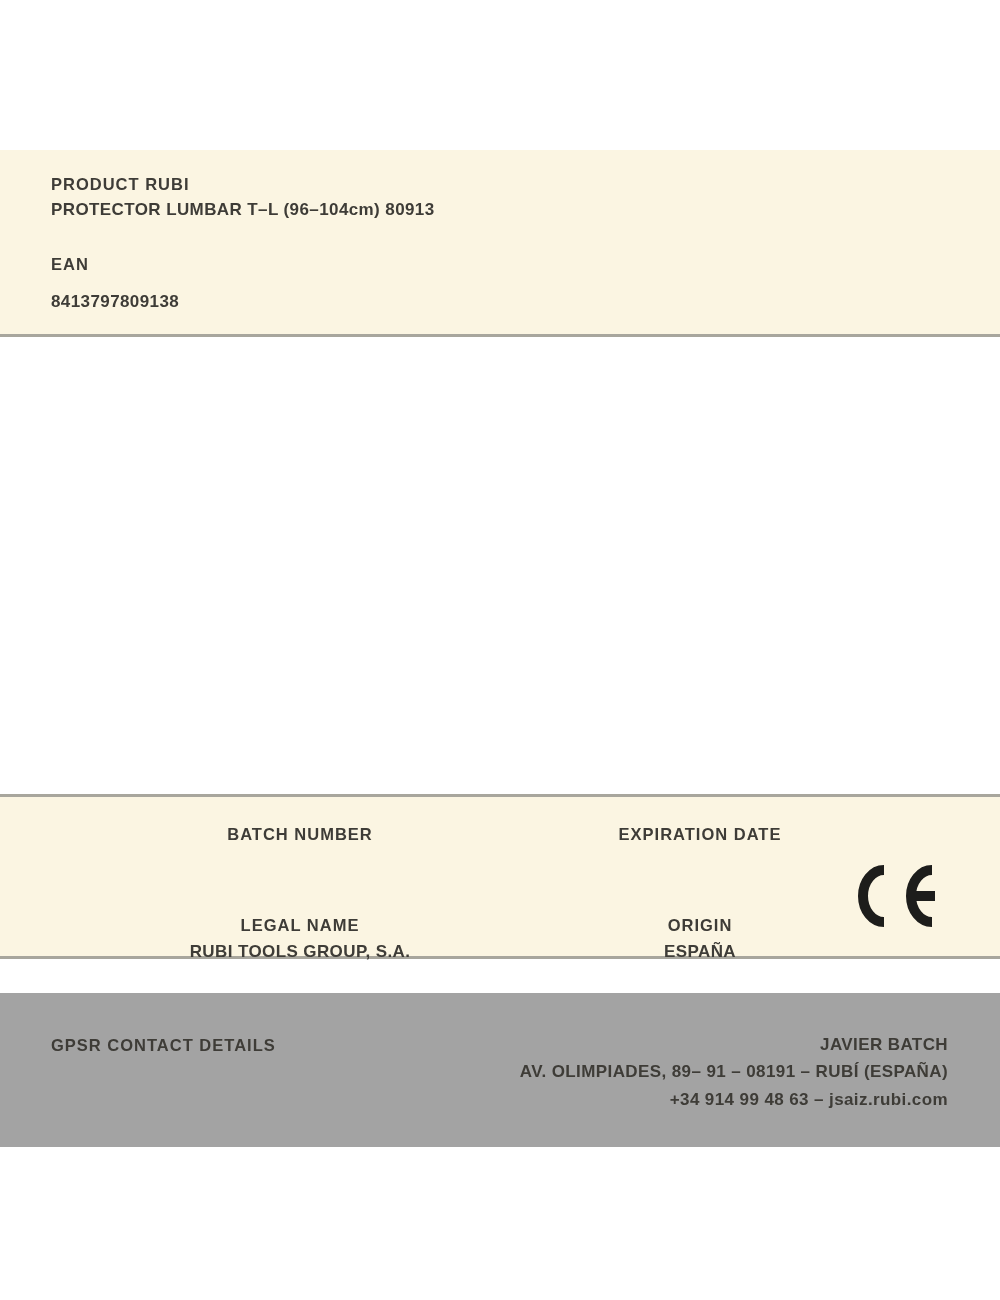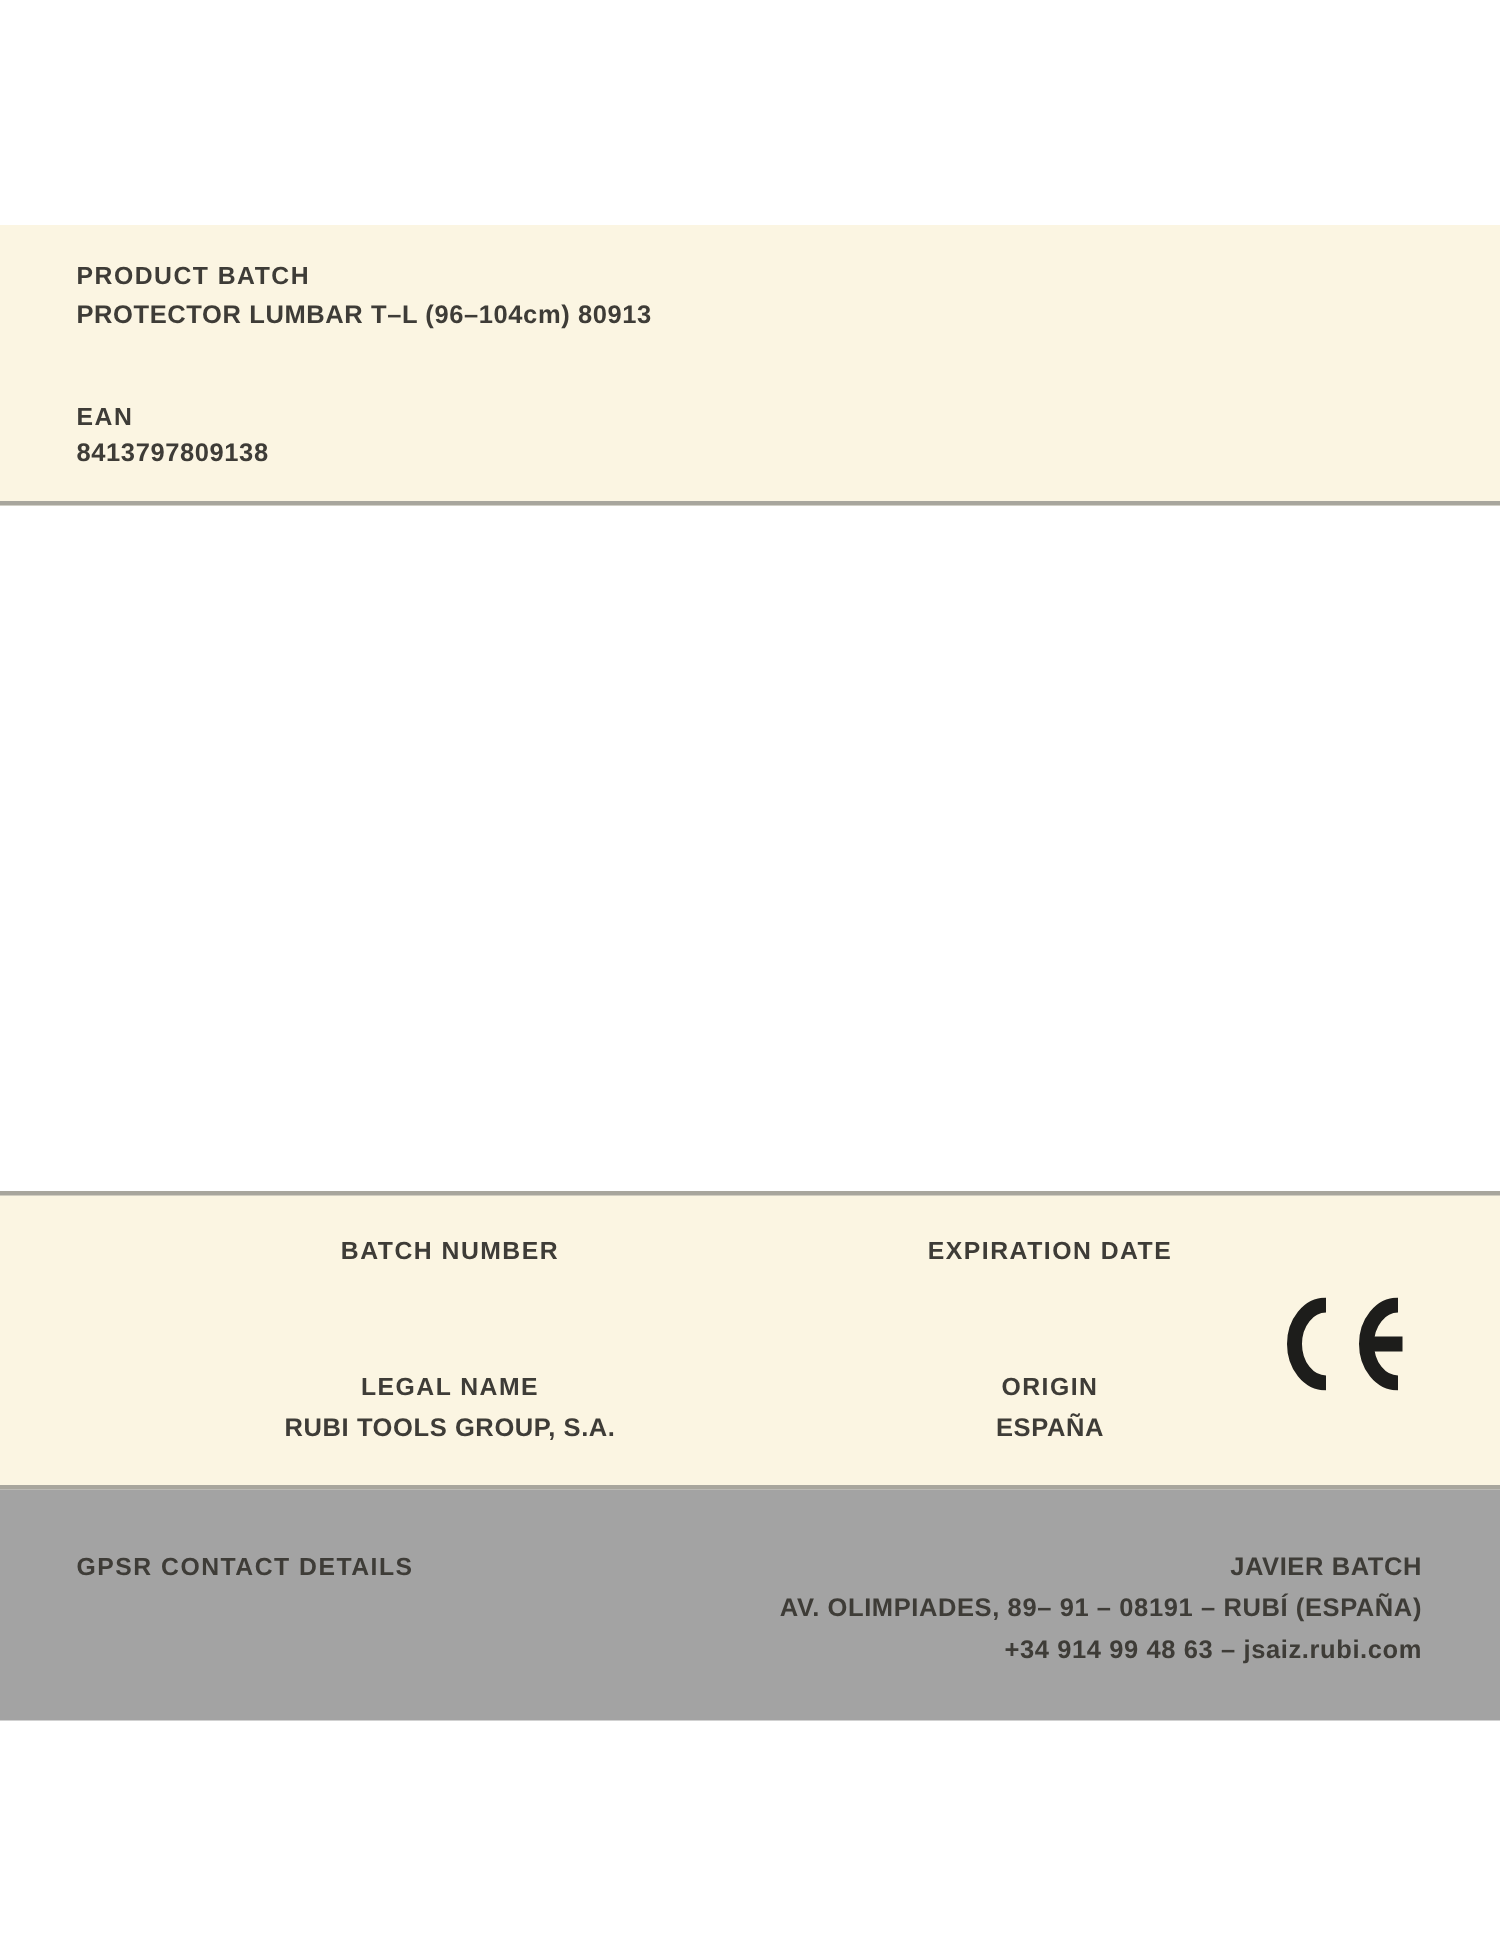--- a/index.html
+++ b/index.html
@@ -19,21 +19,21 @@
     box-sizing: border-box;
     background: #FBF5E2;
   }
   #sec-product {
     top: 150px;
     height: 187px;
     border-bottom: 3px solid #A8A69D;
   }
   #sec-trace {
     top: 794px;
-    height: 199px;
+    height: 165px;
     border-top: 3px solid #A8A69D;
     border-bottom: 3px solid #A8A69D;
   }
   #sec-gpsr {
     top: 993px;
     height: 154px;
     background: #a3a3a3;
   }
   .abs {
     position: absolute;
@@ -67,23 +67,23 @@
   #ce-mark {
     position: absolute;
     left: 858px;
     top: 68px;
   }
 </style>
 </head>
 <body>
 
 <section class="sec" id="sec-product">
-  <div class="abs left label" style="top:24px">PRODUCT BATCH</div>
+  <div class="abs left label" style="top:24px">PRODUCT RUBI</div>
   <div class="abs left value" style="top:50px">PROTECTOR LUMBAR T–L (96–104cm) 80913</div>
-  <div class="abs left label" style="top:118px">EAN</div>
+  <div class="abs left label" style="top:104px">EAN</div>
   <div class="abs left value" style="top:142px">8413797809138</div>
 </section>
 
 <section class="sec" id="sec-trace">
   <div class="row" style="top:27px">
     <div class="cell label">BATCH NUMBER</div>
     <div class="cell label">EXPIRATION DATE</div>
   </div>
   <div class="row" style="top:118px">
     <div class="cell label">LEGAL NAME</div>

